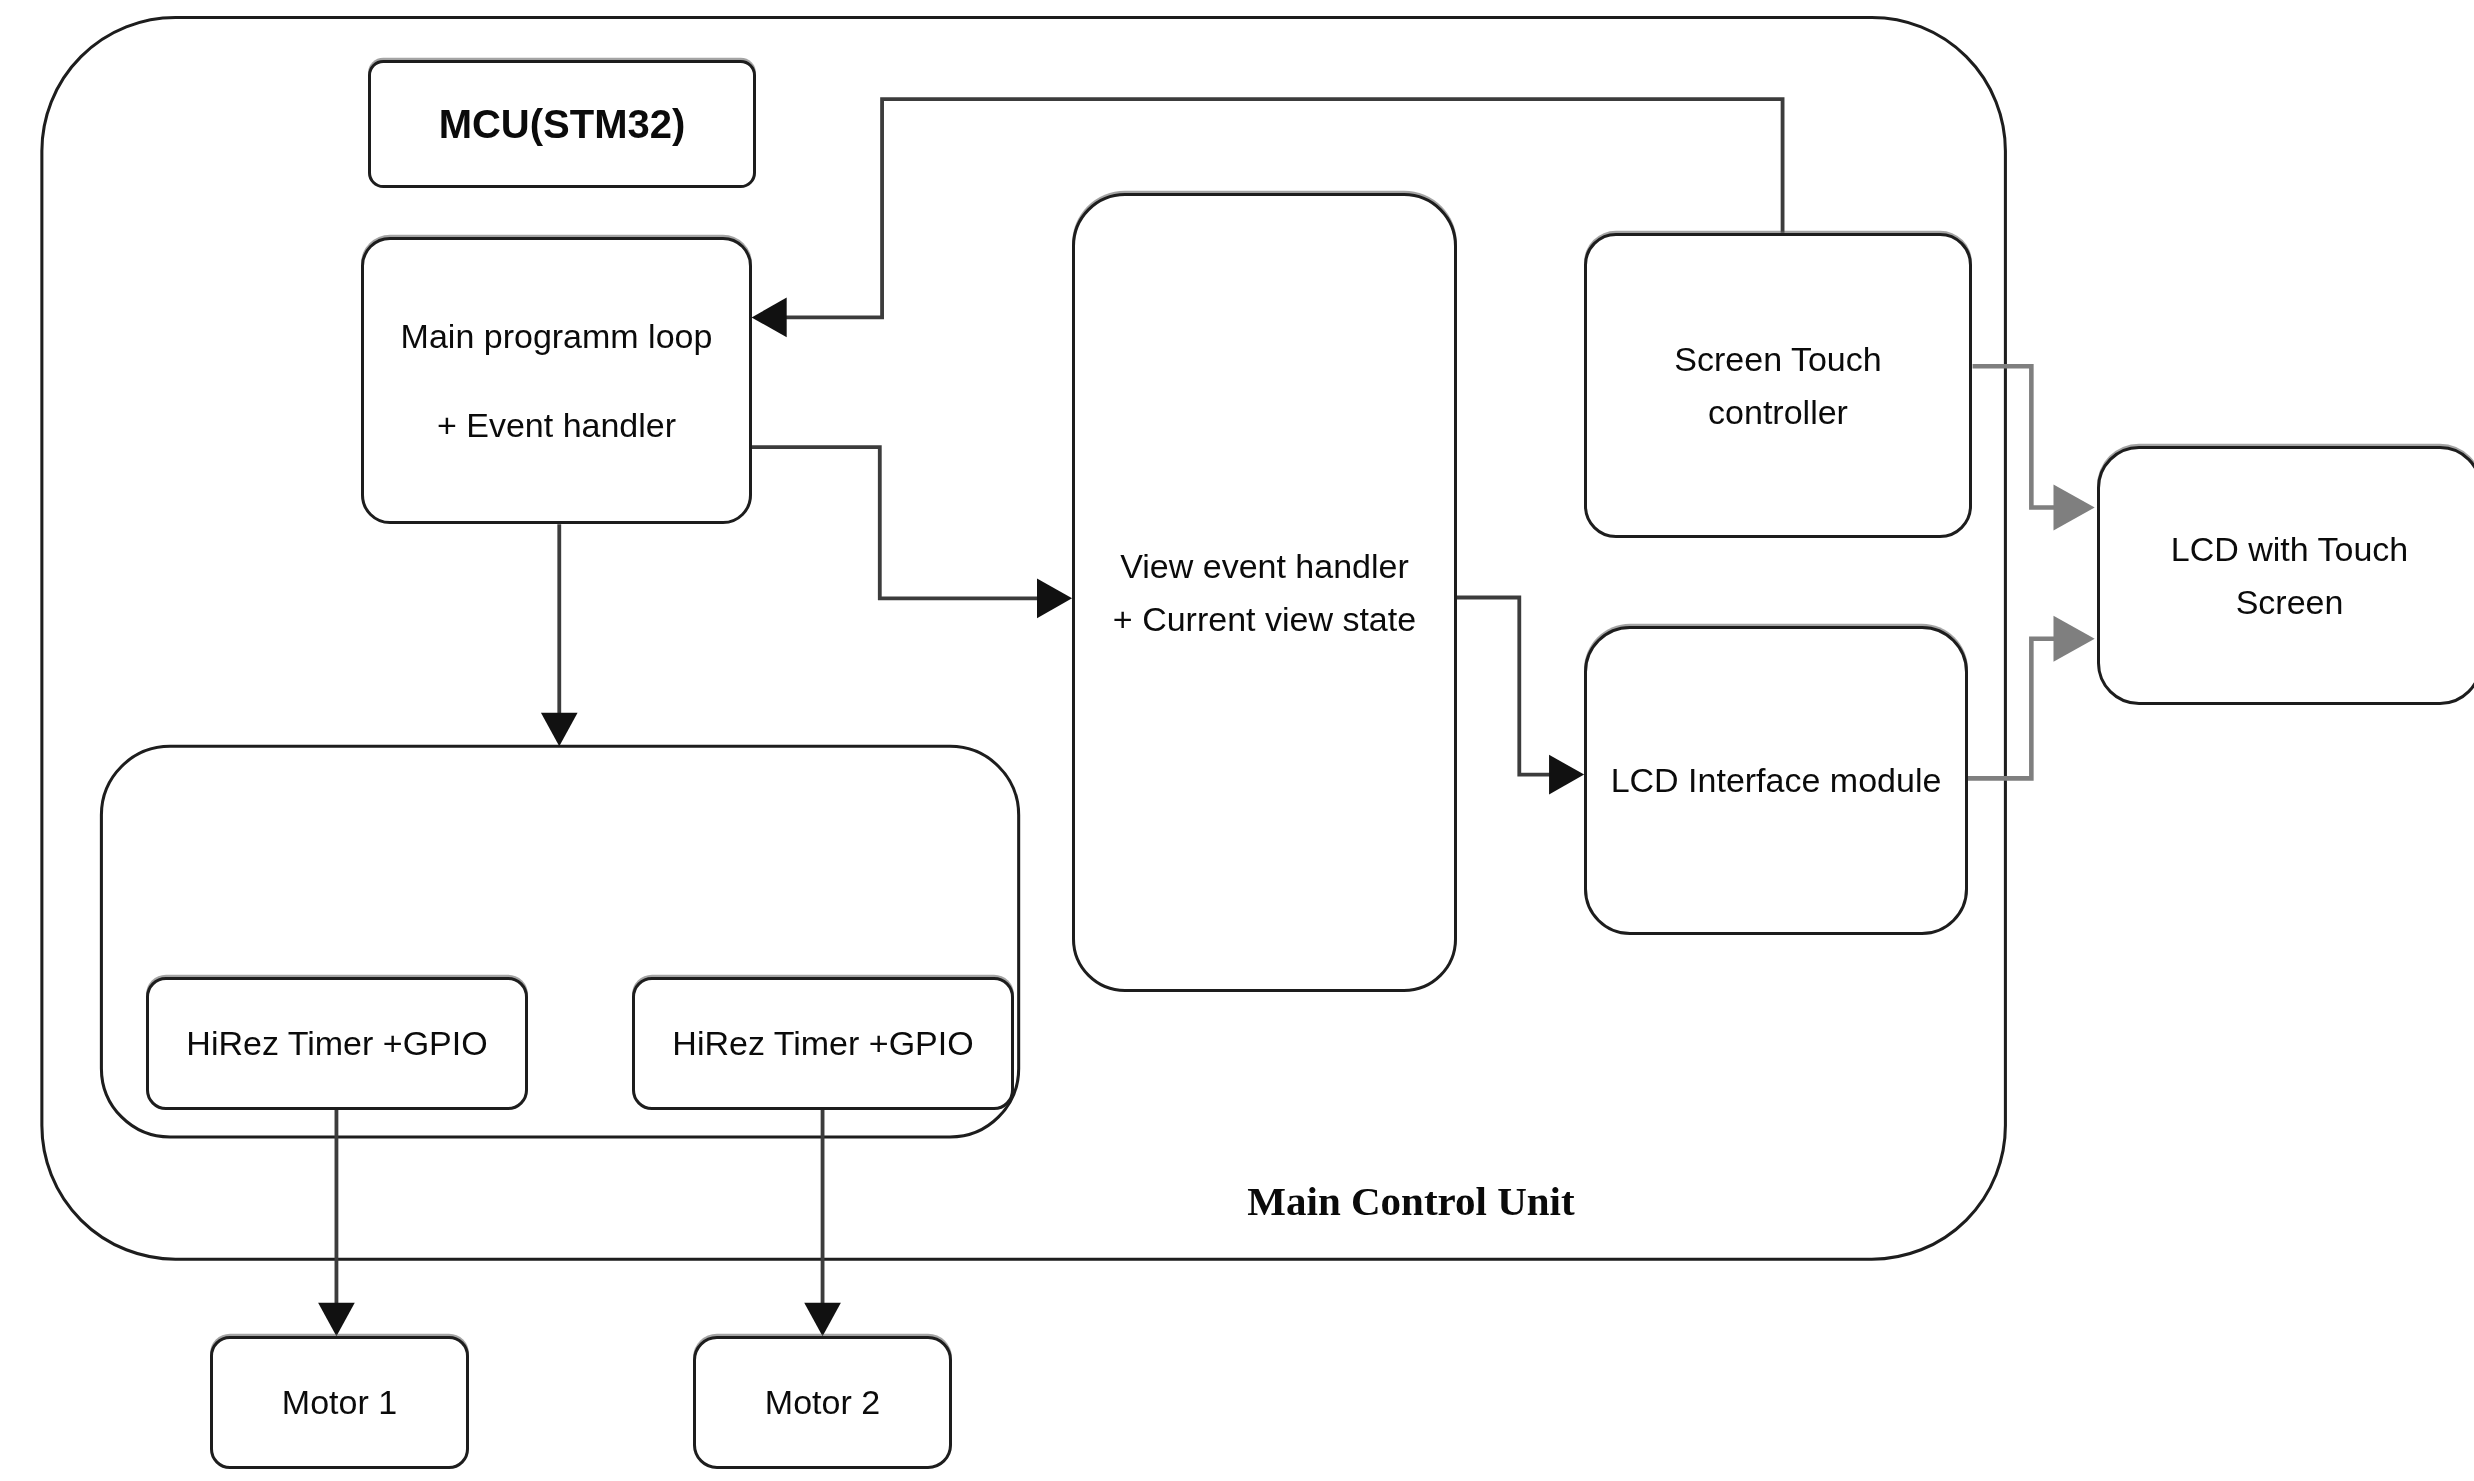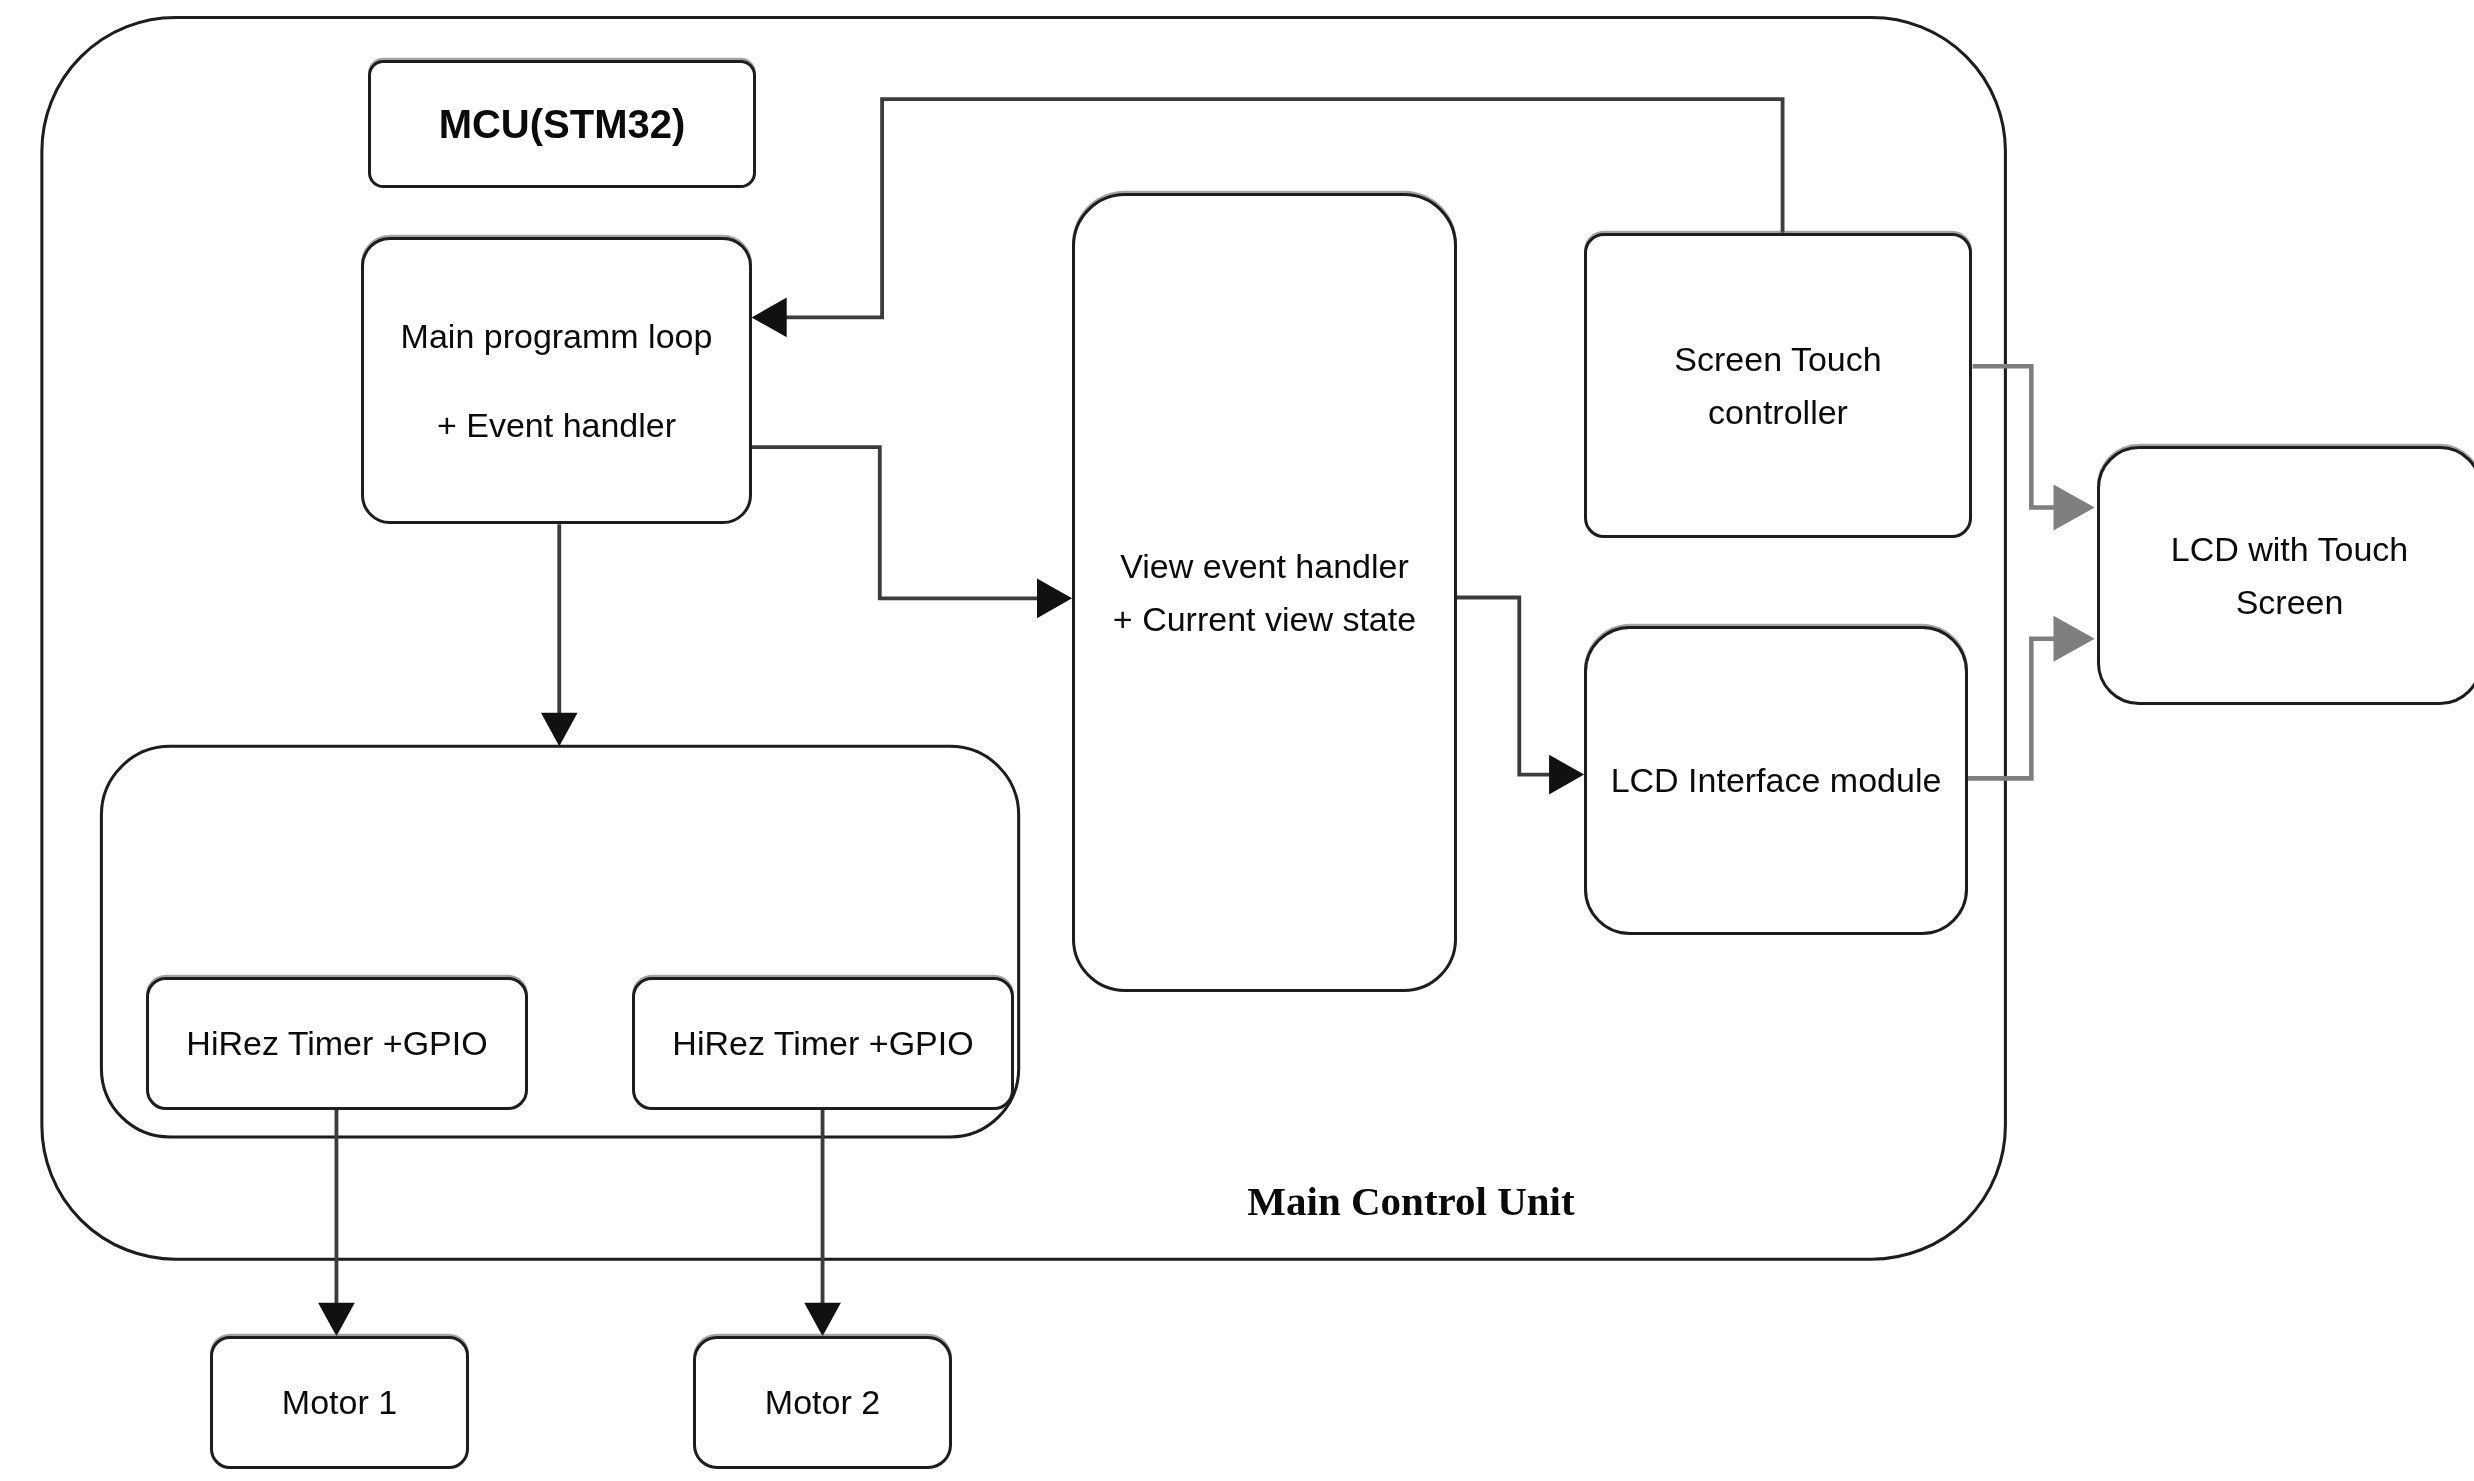--- a/index.html
+++ b/index.html
@@ -79,21 +79,21 @@
   <div class="node" style="left:336px;top:237px;width:391px;height:287px;border-radius:29px;gap:36px;">
     <span>Main programm loop</span>
     <span>+ Event handler</span>
   </div>
 
   <div class="node" style="left:1047px;top:193px;width:385px;height:799px;border-radius:53px;">
     <span>View event handler</span>
     <span>+ Current view state</span>
   </div>
 
-  <div class="node" style="left:1559px;top:233px;width:388px;height:305px;border-radius:20px;">
+  <div class="node" style="left:1559px;top:233px;width:388px;height:305px;border-radius:32px;">
     <span>Screen Touch</span>
     <span>controller</span>
   </div>
 
   <div class="node" style="left:1559px;top:626px;width:384px;height:309px;border-radius:46px;">
     <span>LCD Interface module</span>
   </div>
 
   <div class="node" style="left:2072px;top:446px;width:385px;height:259px;border-radius:42px;">
     <span>LCD with Touch</span>

